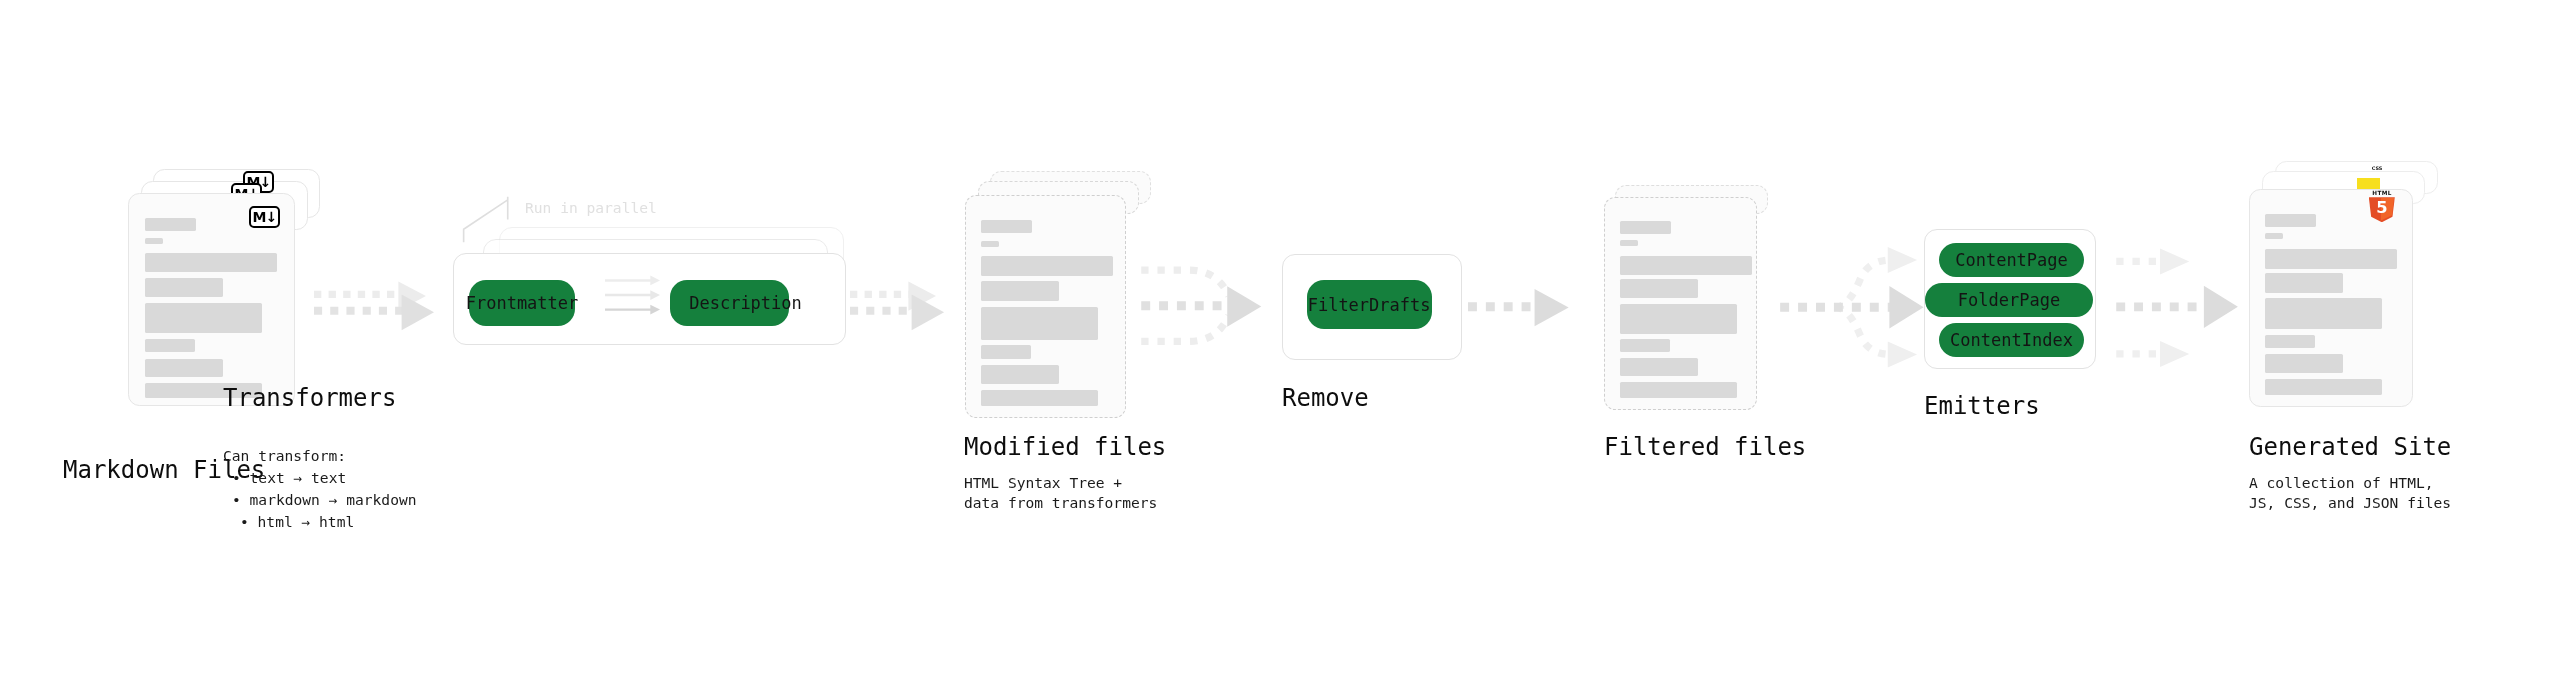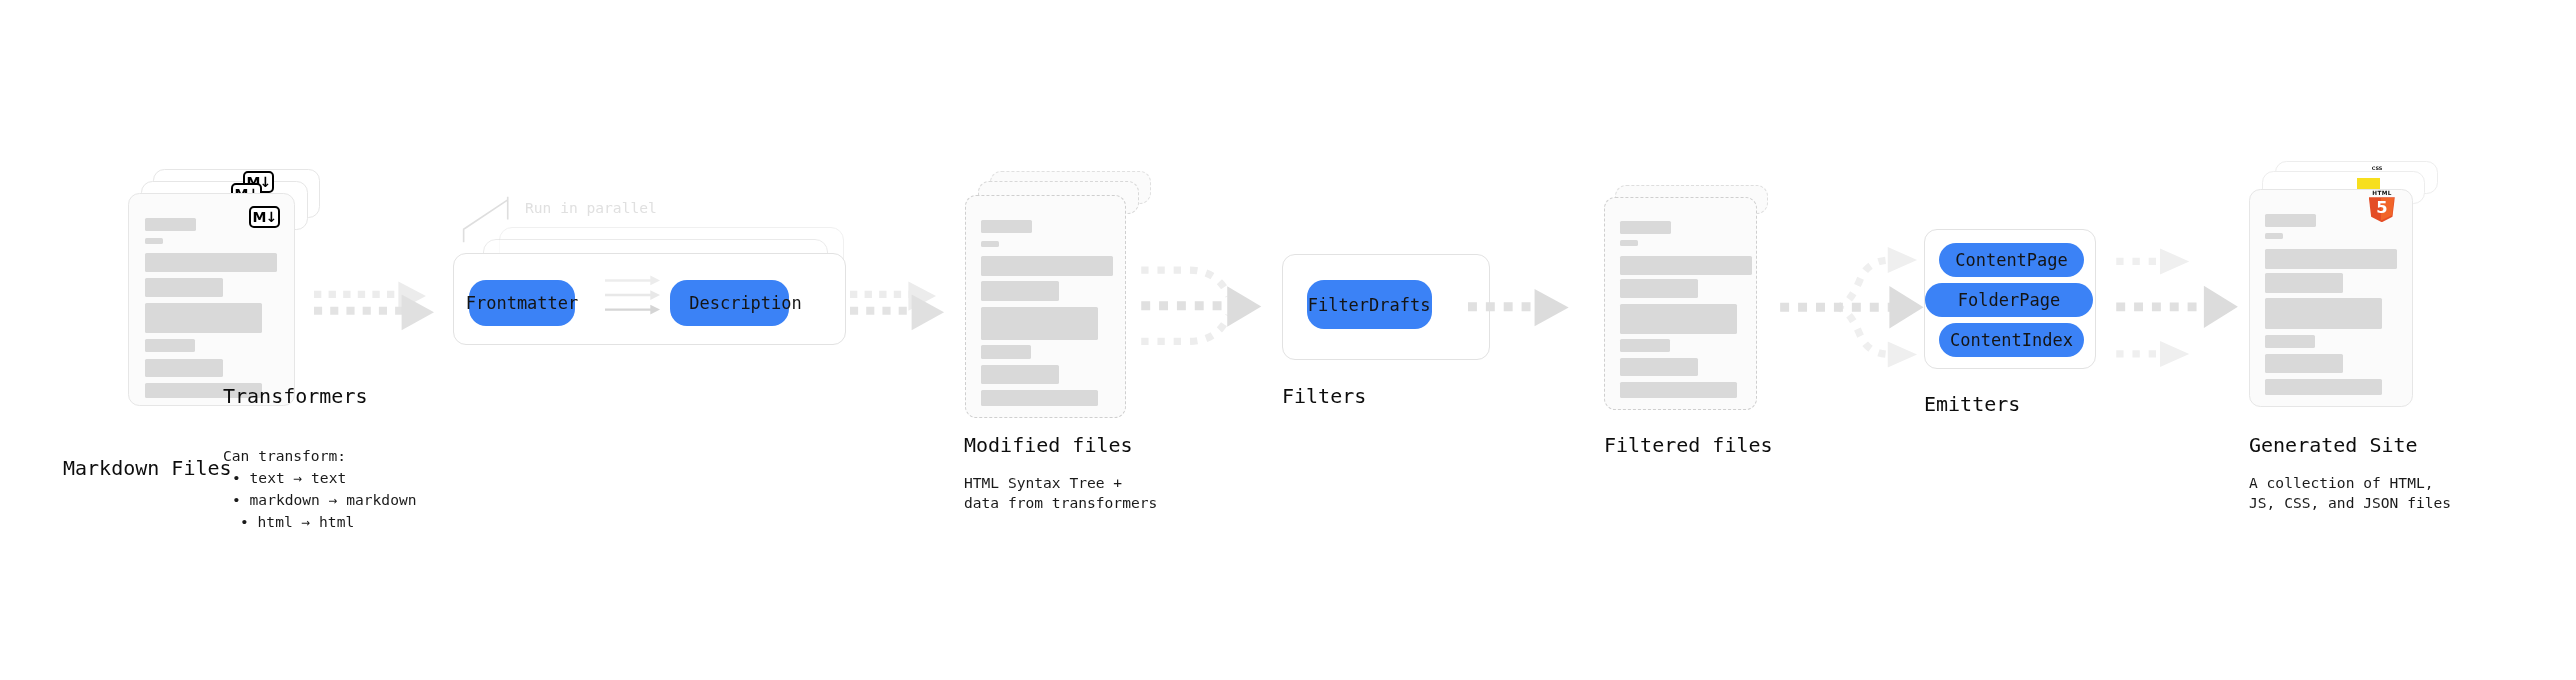--- a/index.html
+++ b/index.html
@@ -68,29 +68,29 @@
   .css-badge .c-bar{position:absolute;top:6.5px;left:0;width:18px;height:2.4px;background:#2965f1;}
   
   .js-badge{position:absolute;width:23px;height:13px;background:#f7df1e;}
 
   
   .panel{
     position:absolute;border:1.6px solid #e2e2e2;border-radius:13px;
     background:#ffffff;box-sizing:border-box;
   }
   .chip{
-    position:absolute;background:#3b82f6;border-radius:17px;
+    position:absolute;background:#15803d;border-radius:17px;
     display:flex;align-items:center;justify-content:center;
     font-size:17px;color:#141414;box-sizing:border-box;
     white-space:nowrap;
   }
 
   
   .heading{
-    position:absolute;font-size:20px;letter-spacing:0px;color:#0d0d0d;white-space:nowrap;
+    position:absolute;font-size:24px;letter-spacing:0px;color:#0d0d0d;white-space:nowrap;
   }
   .sub{
     position:absolute;font-size:14.6px;line-height:20.3px;color:#1a1a1a;white-space:pre;
   }
   .ghost-label{
     position:absolute;font-size:14.6px;color:#e0e0e0;white-space:nowrap;
   }
 
   
   .arrow-svg{position:absolute;overflow:visible;}
@@ -209,24 +209,24 @@
     <g stroke="#ededed" stroke-width="9" stroke-dasharray="9 11" fill="none" stroke-linecap="butt">
       <path d="M4 32 L62 32 Q98 32 112 64"></path>
       <path d="M4 120 L62 120 Q98 120 112 88"></path>
     </g>
     <g stroke="#e0e0e0" stroke-width="11" stroke-dasharray="11 11" fill="none">
       <line x1="4" y1="76" x2="114" y2="76"></line>
     </g>
     <polygon points="110,52 152,77 110,102" fill="#dcdcdc"></polygon>
   </svg>
 
-  <div class="panel" style="left:1282px;top:254px;width:208px;height:106px;">
+  <div class="panel" style="left:1282px;top:254px;width:180px;height:106px;">
     <div class="chip" style="left:23.6px;top:25px;width:125px;height:49px;">FilterDrafts</div>
   </div>
-  <div class="heading" style="left:1282px;top:384px;">Filters</div>
+  <div class="heading" style="left:1282px;top:384px;">Remove</div>
 
   <svg class="arrow-svg" style="left:1468px;top:284px;width:138px;height:65px;" viewBox="0 0 170 80">
     <g stroke="#e0e0e0" stroke-width="11" stroke-dasharray="11 11" fill="none">
       <line x1="0" y1="28" x2="86" y2="28"></line>
     </g>
     <polygon points="82,6 124,29 82,52" fill="#dcdcdc"></polygon>
   </svg>
 
   <div class="doc-stack">
     <div class="doc-card dashed" style="left:1615px;top:185px;width:153px;height:29px;border-color:#dedede;"></div>

